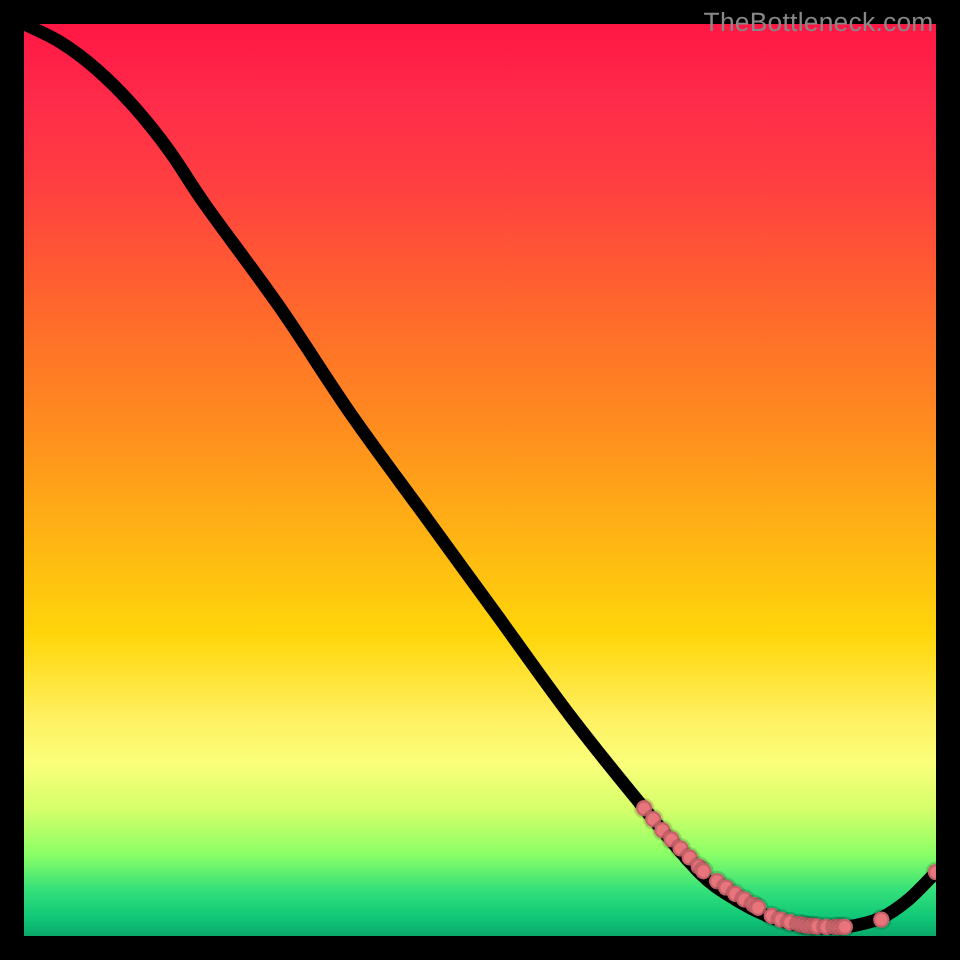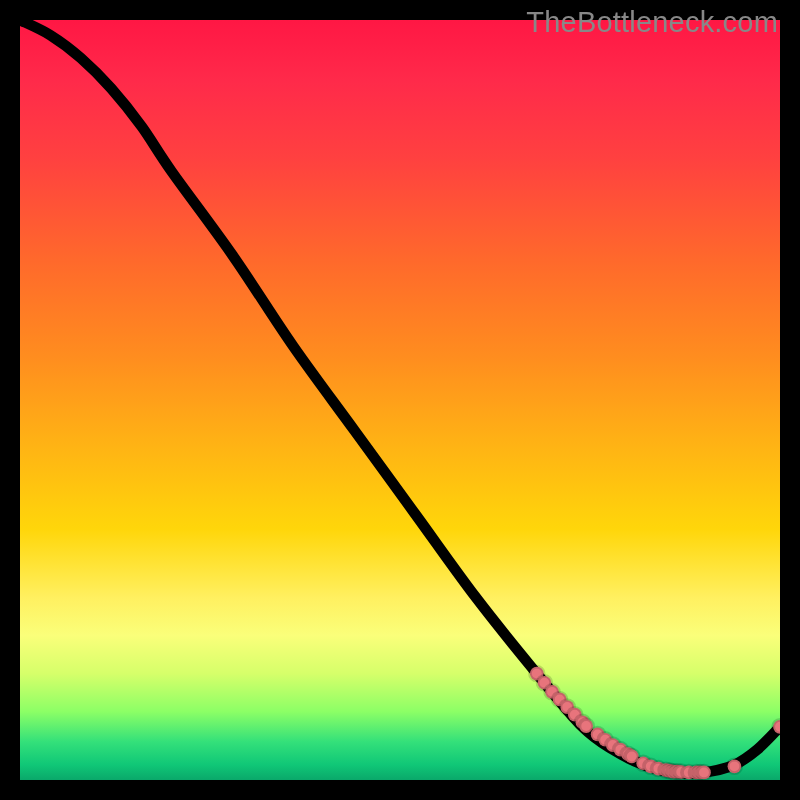--- a/index.html
+++ b/index.html
@@ -8,21 +8,21 @@
     height: 800px;
     background: #000;
     position: relative;
     font-family: Arial, Helvetica, sans-serif;
   }
   .watermark {
     position: absolute;
     top: 6px;
     right: 22px;
     color: #888;
-    font-size: 29px;
+    font-size: 22px;
     font-weight: 400;
     letter-spacing: 0.2px;
     z-index: 5;
   }
   .plot {
     position: absolute;
     left: 20px;
     top: 20px;
     width: 760px;
     height: 760px;

